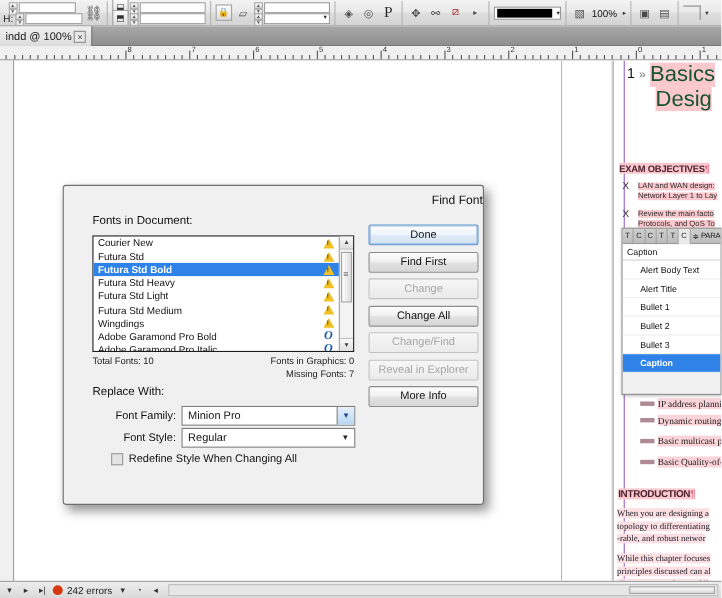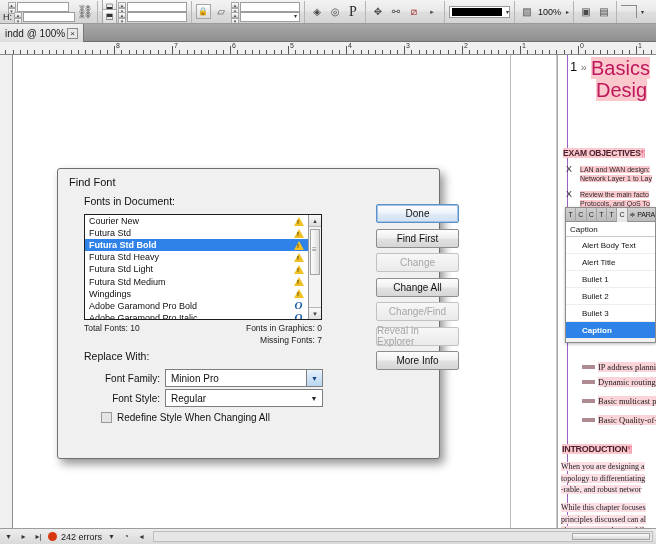--- a/index.html
+++ b/index.html
@@ -113,21 +113,21 @@
   .pg-margin-v {
     position: absolute; left: 9px; top: 0; width: 1px; height: 473px; background: #9b62c4;
   }
   .chapnum {
     position: absolute; left: 12px; top: 4px; font-family: "Liberation Sans", sans-serif;
     font-size: 13px; color: #111; letter-spacing: 0px;
   }
   .chapnum .guilmet { color: #777; font-size: 11px; }
   .bigtitle {
     position: absolute; font-family: "Liberation Sans", sans-serif;
-    font-size: 20px; color: #be185d; background: #fbc8cd; white-space: nowrap; line-height: 22px;
+    font-size: 20px; color: #14532d; background: #fbc8cd; white-space: nowrap; line-height: 22px;
   }
   .bigtitle.l1 { left: 33px; top: 2px; }
   .bigtitle.l2 { left: 38px; top: 24px; }
 
   .exam-head {
     position: absolute; left: 5px; top: 93px; font-size: 8.5px; font-weight: bold;
     color: #4a2230; background: #fbc8cd; letter-spacing: -0.2px; white-space: nowrap;
   }
   .exam-head .pilcrow { color: #e0708c; font-weight: normal; }
   .obj { position: absolute; font-size: 7px; color: #2b2b2b; line-height: 9px; white-space: nowrap; }
@@ -141,21 +141,21 @@
   .intro-head {
     position: absolute; left: 4px; top: 389px; font-size: 9px; font-weight: bold;
     color: #4a2230; background: #fbc8cd; letter-spacing: -0.3px; white-space: nowrap;
   }
   .intro-head .pilcrow { color: #e0708c; font-weight: normal; }
   .body-par { position: absolute; font-family: "Liberation Serif", serif; font-size: 8px; color: #20202a; line-height: 11.5px; white-space: nowrap; }
   .body-par span { background: #fcdfe3; }
 
   
   .pspanel {
-    position: absolute; left: 565px; top: 207px; width: 91px; height: 136px;
+    position: absolute; left: 565px; top: 207px; width: 91px; height: 152px;
     background: #f1f1f1; border: 1px solid #8c8c8c;
     box-shadow: 0 1px 3px rgba(0,0,0,0.28);
     overflow: hidden;
   }
   .ps-tabs {
     height: 14px; background: linear-gradient(#cfcfcf,#bcbcbc);
     border-bottom: 1px solid #8f8f8f; display: flex; align-items: center;
   }
   .ps-tab {
     width: 13px; height: 14px; border-right: 1px solid #a2a2a2;
@@ -196,22 +196,23 @@
 
   
   .dialog {
     position: absolute; left: 57px; top: 168px; width: 383px; height: 291px;
     background: #f0f0f0;
     border: 1px solid #6f6f6f;
     border-radius: 3px;
     box-shadow: 4px 5px 10px rgba(0,0,0,0.42);
   }
   .dlg-title {
-    padding: 7px 13px 4px 11px; font-size: 11px; color: #111;
+    padding: 7px 0 4px 11px; font-size: 11px; color: #111;
     font-family: "Liberation Sans", sans-serif;
+    text-align: right;
   }
   .dlg-body { position: relative; margin: 0 9px 9px 9px; height: 256px; background: #f0f0f0; }
 
   .sect-label { position: absolute; font-size: 10.5px; color: #111; }
 
   .fontlist {
     position: absolute; left: 17px; top: 22px; width: 238px; height: 106px;
     background: #fff; border: 1px solid #1d1d1d; overflow: hidden;
     display: flex;
   }
@@ -271,25 +272,25 @@
     background: transparent; border-left: none; color: #222;
   }
   .chkrow { position: absolute; display: flex; align-items: center; gap: 5px; }
   .chkbox {
     width: 11px; height: 11px; border: 1px solid #9a9a9a; background: #e4e4e4;
   }
   .chklab { font-size: 10px; color: #111; text-align: right; }
 
   .btncol { position: absolute; left: 268px; top: 12px; width: 100px; }
   .dbtn {
-    width: 83px; height: 19px; margin-bottom: 5.5px;
+    width: 100px; height: 19px; margin-bottom: 5.5px;
     border: 1px solid #8d8d8d; border-radius: 2px;
     background: linear-gradient(to bottom,#fdfdfd 0%,#f0f0f0 48%,#e2e2e2 52%,#d6d6d6 100%);
     font-size: 10px; color: #111;
-    display: flex; align-items: center; justify-content: center; margin-left: 41px;
+    display: flex; align-items: center; justify-content: center;
   }
   .dbtn.focus {
     border: 1px solid #5b91c9;
     box-shadow: 0 0 0 1px #9fc2e6 inset;
     background: linear-gradient(to bottom,#fdfdfd 0%,#eef4fa 48%,#dfeaf6 52%,#d2e2f2 100%);
   }
   .dbtn.dis { color: #a6a6a6; border-color: #c2c2c2; background: linear-gradient(#f7f7f7,#eaeaea); }
 </style>
 </head>
 <body>

